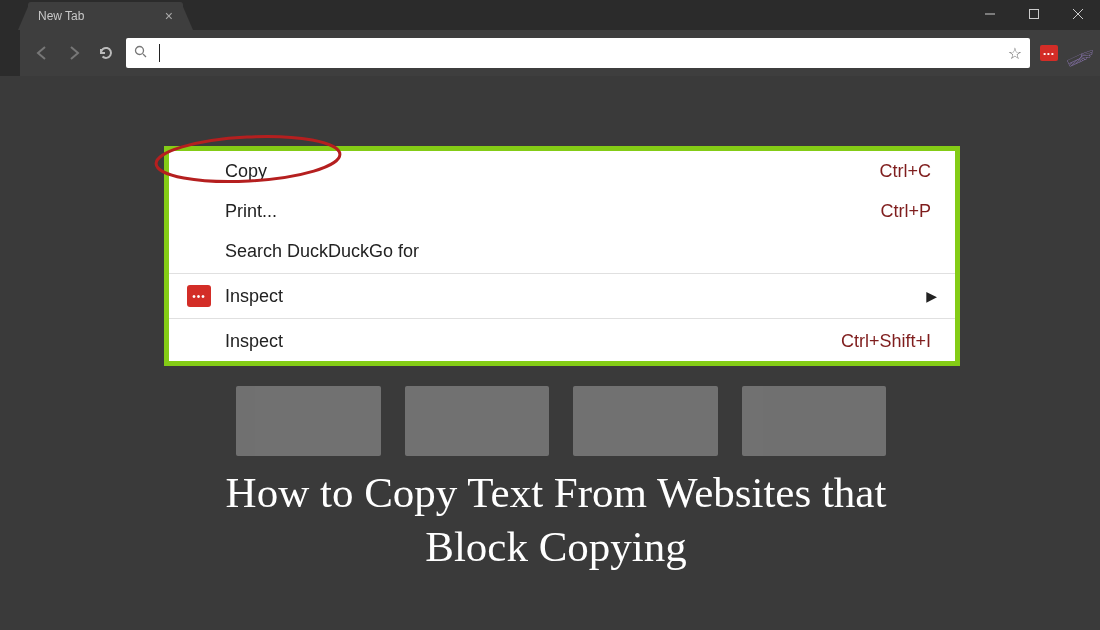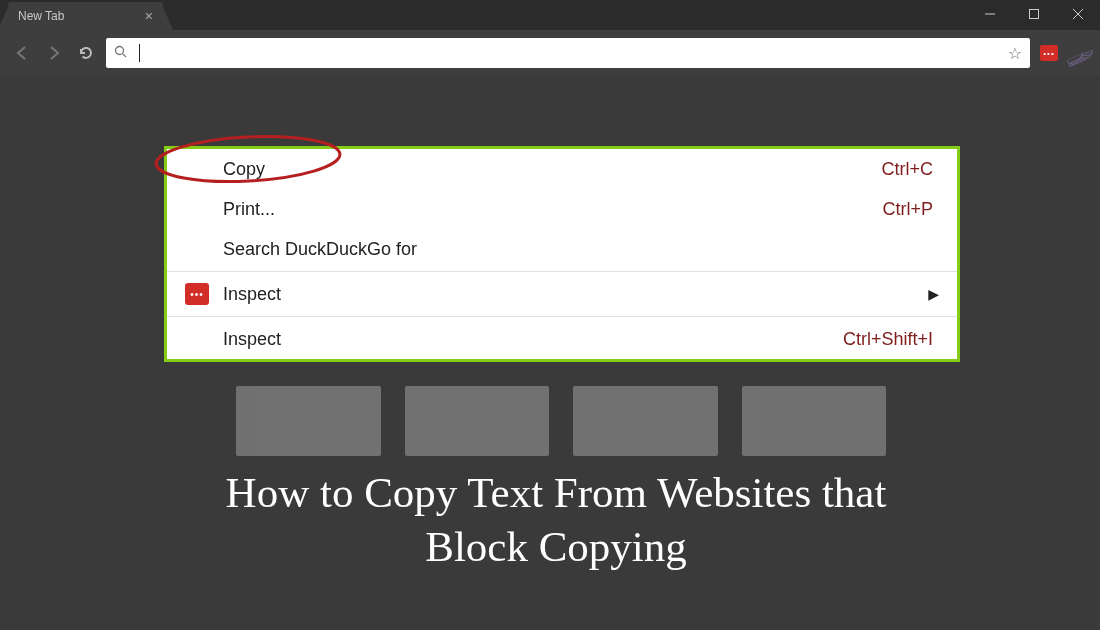--- a/index.html
+++ b/index.html
@@ -7,20 +7,21 @@
   body {
     background: #3a3a3a;
     font-family: -apple-system, "Segoe UI", Arial, sans-serif;
     position: relative;
   }
 
   
   .browser-chrome {
     background: #2b2b2b;
     width: 100%;
+    padding-left: 20px;
   }
 
   
   .tab-strip {
     height: 30px;
     display: flex;
     align-items: flex-end;
     padding-left: 8px;
     position: relative;
   }
@@ -143,21 +144,21 @@
     position: relative;
   }
 
   
   .context-menu {
     position: absolute;
     left: 164px;
     top: 70px;
     width: 796px;
     background: #fff;
-    border: 3px solid #84cc16;
+    border: 5px solid #84cc16;
     font-family: "Segoe UI", Arial, sans-serif;
     color: #222;
   }
   .menu-item {
     display: flex;
     align-items: center;
     padding: 8px 24px 8px 56px;
     font-size: 18px;
     position: relative;
     min-height: 40px;

